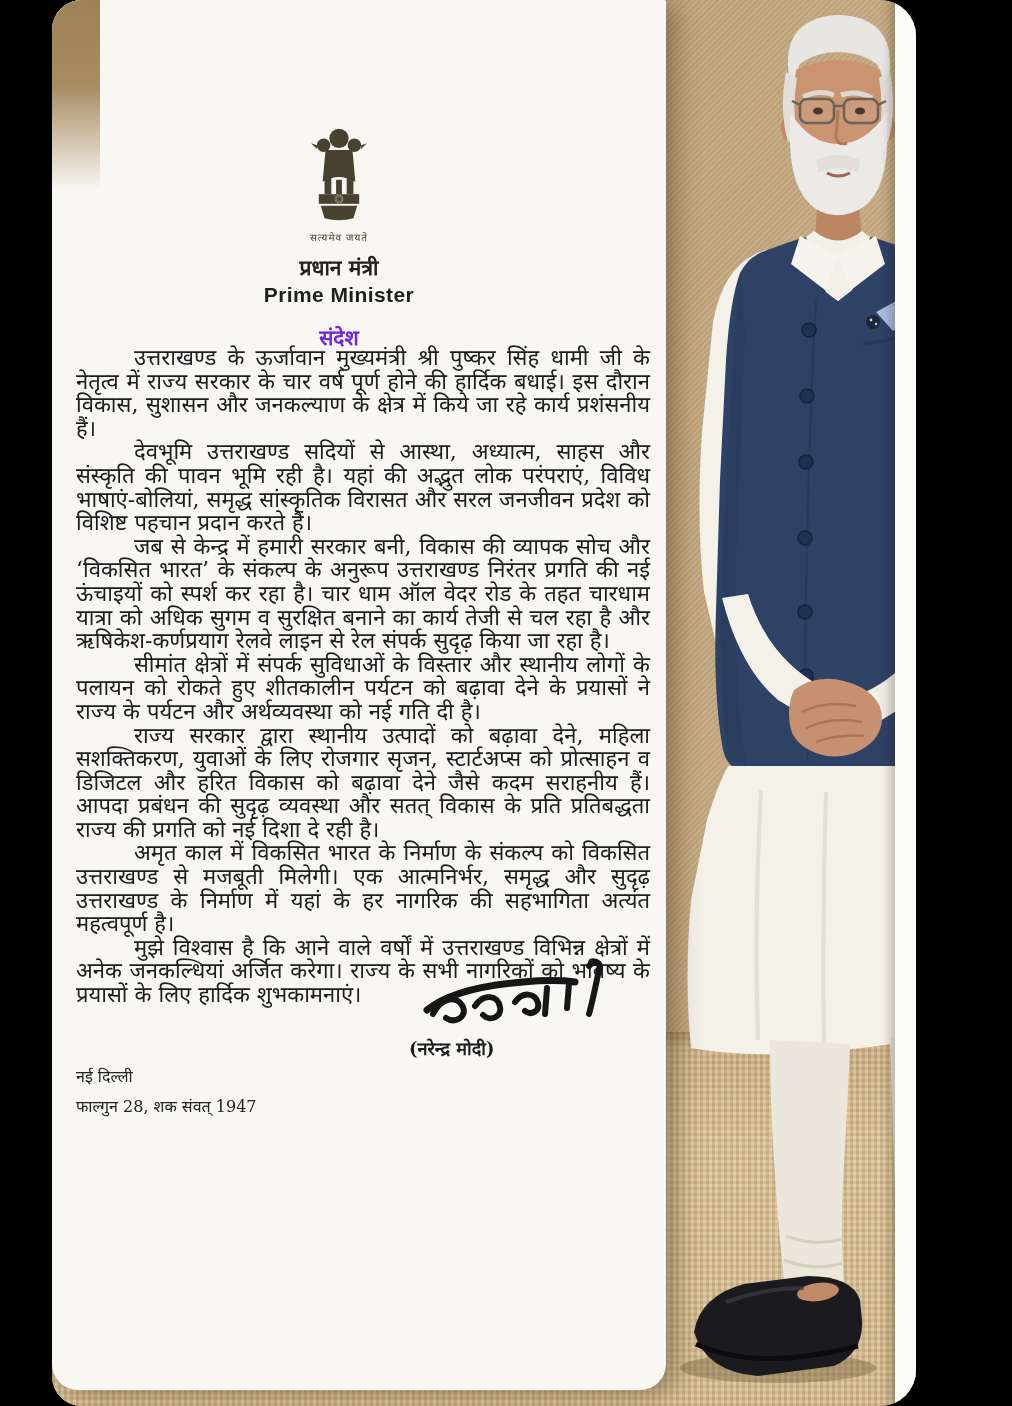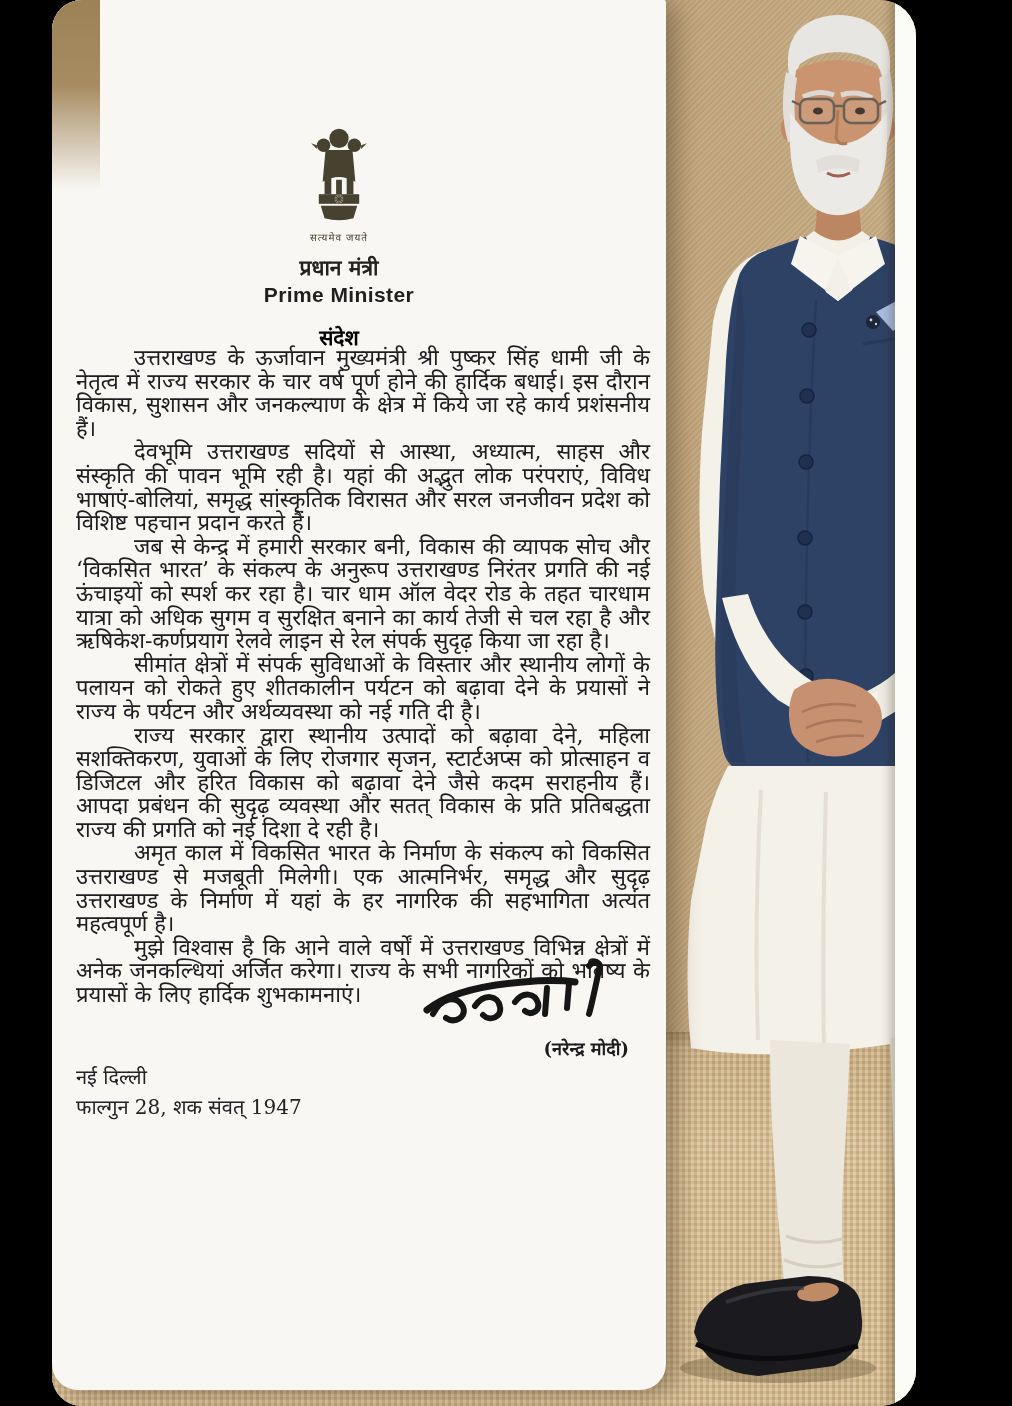--- a/index.html
+++ b/index.html
@@ -40,34 +40,34 @@
   .white-strip { position:absolute; right:0; top:0; width:21px; height:100%;
     background:#fbfbf8; box-shadow:-5px 0 10px rgba(40,25,5,0.25); }
 
   
   .letterhead { position:absolute; left:87px; top:124px; width:400px; text-align:center; }
   .emblem { width:64px; height:100px; display:inline-block; }
   .emblem-caption { font-size:10px; letter-spacing:1px; color:#433d2b; margin-top:2px; }
   .office-hi { font-size:21px; font-weight:bold; color:#23221f; margin-top:9px; }
   .office-en { font-family:Liberation Sans, sans-serif; font-size:21px; font-weight:bold;
                color:#1f1f1f; letter-spacing:0.4px; margin-top:2px; }
-  .heading   { font-size:21px; font-weight:bold; color:#000000; margin-top:16px; }
+  .heading   { font-size:21px; font-weight:bold; color:#6d28d9; margin-top:16px; }
 
   
   .bodytext { position:absolute; left:24px; top:346px; width:574px;
               font-size:22px; line-height:23.6px; color:#1d1c1e; text-align:justify; }
   .bodytext p { margin:0; text-indent:58px; }
 
   
-  .signature { position:absolute; left:357px; top:958px; width:220px; text-align:right; }
+  .signature { position:absolute; left:357px; top:958px; width:220px; text-align:left; }
   .signature svg { width:200px; height:76px; display:block; margin:0 auto; }
   .sig-caption { font-size:18px; font-weight:bold; color:#1d1c1e; margin-top:2px; }
 
   
-  .dateline { position:absolute; left:24px; top:1062px; font-size:20px;
+  .dateline { position:absolute; left:24px; top:1062px; font-size:16px;
               line-height:30px; color:#222124; }
 </style>
 </head>
 <body>
 
 <div class="card">
 
   <div class="wall"></div>
   <div class="floor"></div>
 

